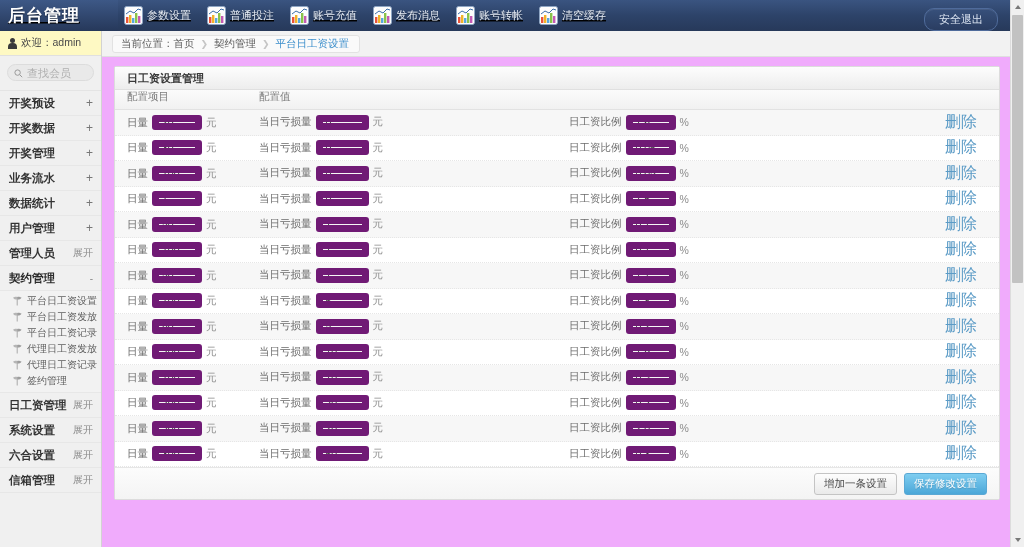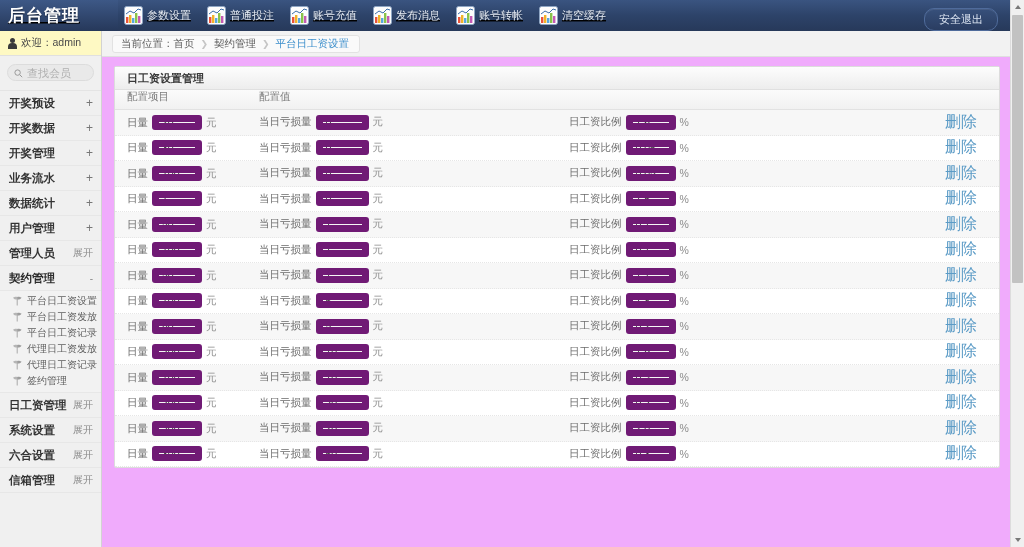--- a/index.html
+++ b/index.html
@@ -696,20 +696,24 @@
             <div class="cell c-rate">
               <span class="lbl">日工资比例</span>
               <input class="inp w-rate" value="0.3" style="">
               <span class="unit">%</span>
             </div>
             <div class="cell c-del">
               <span class="del-link">删除</span>
             </div>
           </div>
         </div>
+      <div class="panel-foot">
+        <button class="btn btn-gray">增加一条设置</button>
+        <button class="btn btn-blue">保存修改设置</button>
+      </div>
     </div>
 
   </div>
 
   <div class="vscroll">
     <div class="up">
         <span class="arrow-up"></span>
       </div>
     <div class="thumb"></div>
     <div class="dn">

